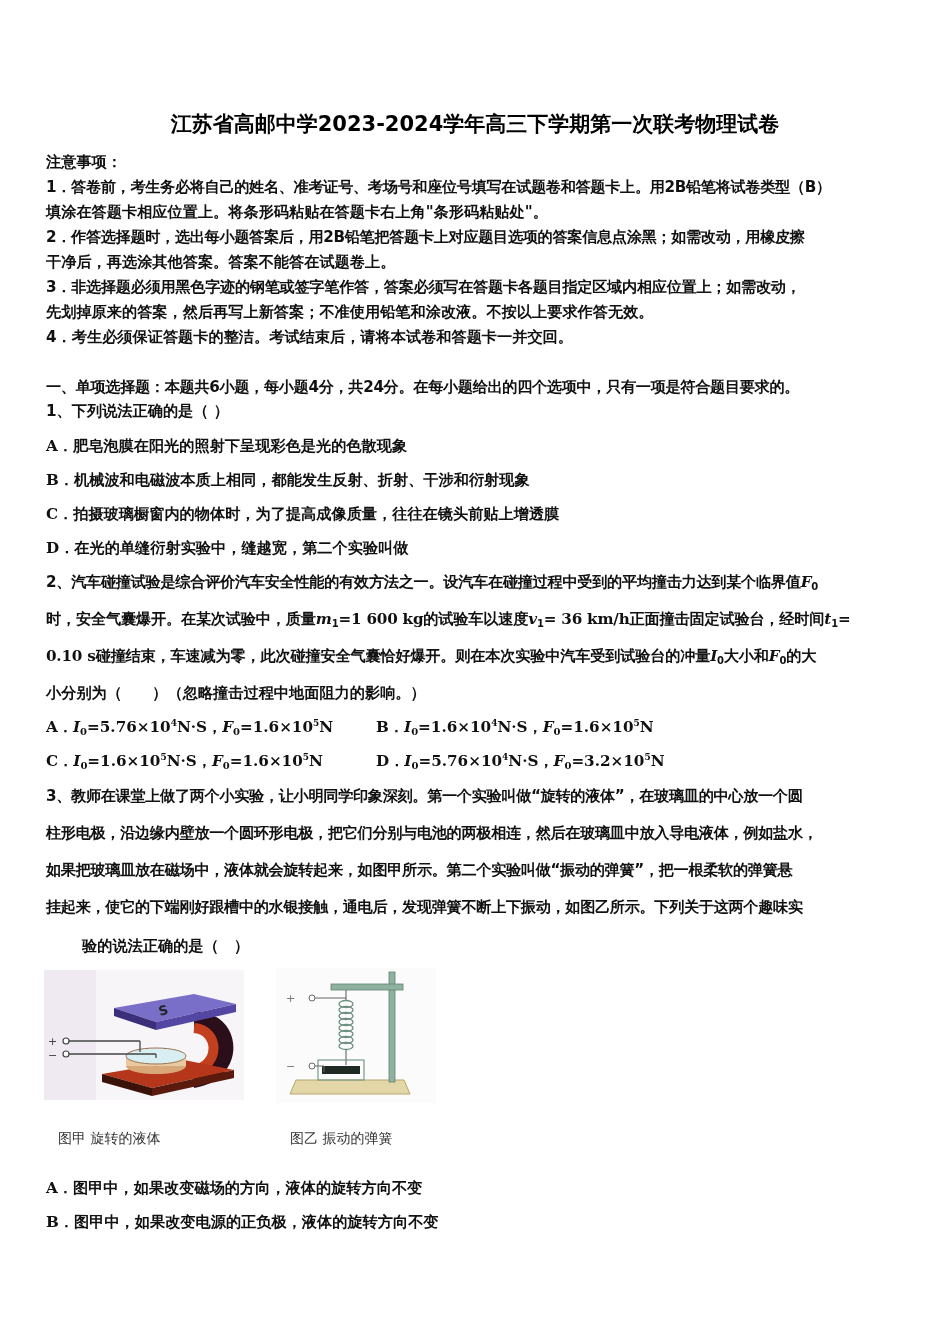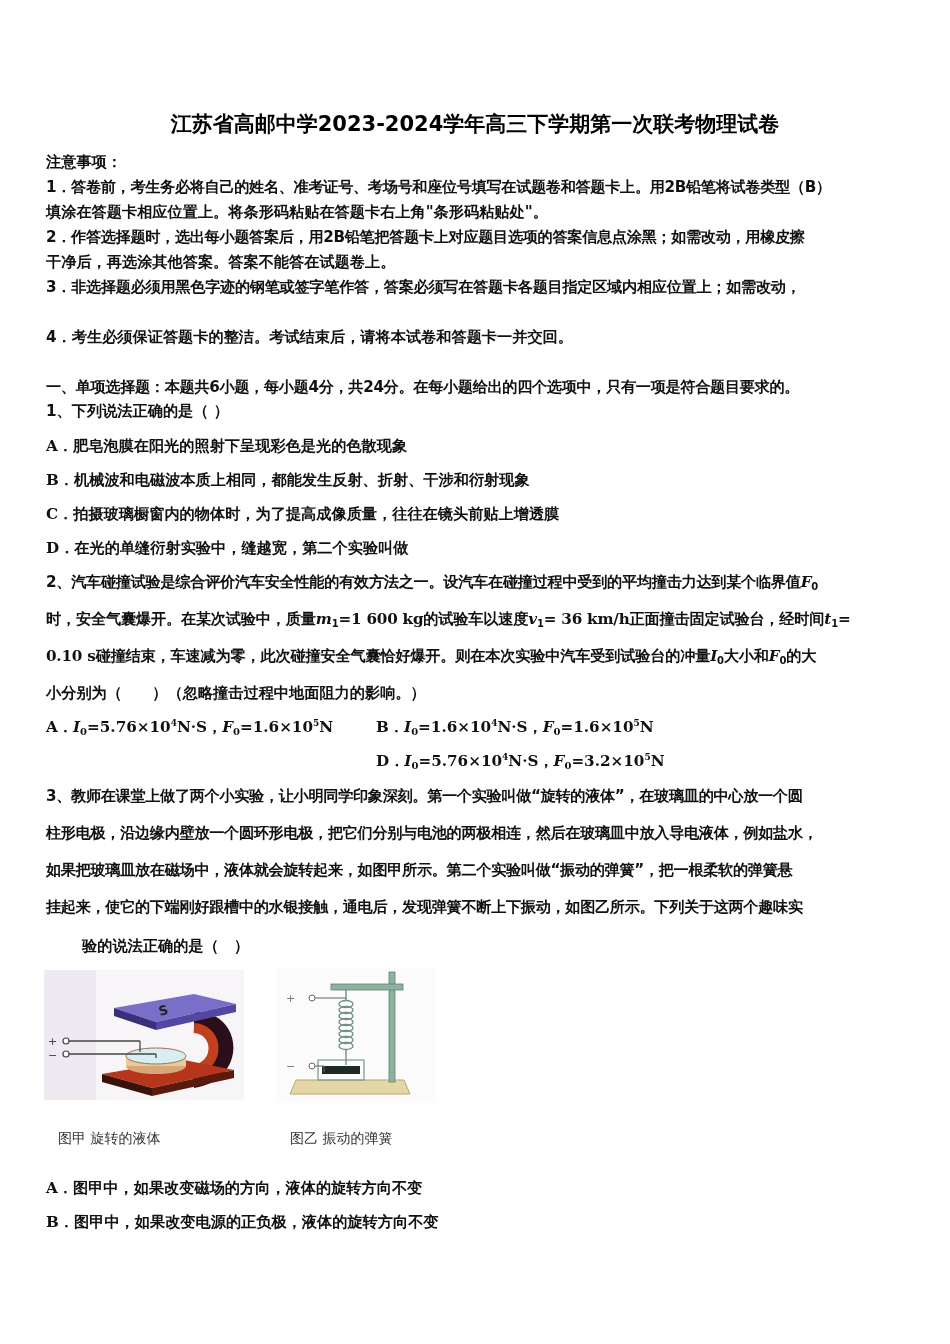--- a/index.html
+++ b/index.html
@@ -26,20 +26,21 @@
 <div class="page">
 
   <div class="title">江苏省高邮中学2023-2024学年高三下学期第一次联考物理试卷</div>
 
   <div class="line sans b" style="top:152px;">注意事项：</div>
   <div class="line sans b" style="top:177px; letter-spacing:-0.35px;">1．答卷前，考生务必将自己的姓名、准考证号、考场号和座位号填写在试题卷和答题卡上。用2B铅笔将试卷类型（B）</div>
   <div class="line sans b" style="top:202px;">填涂在答题卡相应位置上。将条形码粘贴在答题卡右上角"条形码粘贴处"。</div>
   <div class="line sans b" style="top:227px; letter-spacing:-0.35px;">2．作答选择题时，选出每小题答案后，用2B铅笔把答题卡上对应题目选项的答案信息点涂黑；如需改动，用橡皮擦</div>
   <div class="line sans b" style="top:252px;">干净后，再选涂其他答案。答案不能答在试题卷上。</div>
   <div class="line sans b" style="top:277px; letter-spacing:-0.3px;">3．非选择题必须用黑色字迹的钢笔或签字笔作答，答案必须写在答题卡各题目指定区域内相应位置上；如需改动，</div>
+  <div class="line sans b" style="top:302px;">先划掉原来的答案，然后再写上新答案；不准使用铅笔和涂改液。不按以上要求作答无效。</div>
   <div class="line sans b" style="top:327px;">4．考生必须保证答题卡的整洁。考试结束后，请将本试卷和答题卡一并交回。</div>
 
   <div class="line sans b" style="top:377px; letter-spacing:-0.35px;">一、单项选择题：本题共6小题，每小题4分，共24分。在每小题给出的四个选项中，只有一项是符合题目要求的。</div>
 
   <div class="line sans b" style="top:401px;">1、下列说法正确的是（ ）</div>
   <div class="line" style="top:436px;">
     <span class="opt-label">A．</span><span class="b">肥皂泡膜在阳光的照射下呈现彩色是光的色散现象</span>
   </div>
   <div class="line" style="top:470px;">
     <span class="opt-label">B．</span><span class="b">机械波和电磁波本质上相同，都能发生反射、折射、干涉和衍射现象</span>
@@ -60,20 +61,23 @@
   <div class="line sans b" style="top:646px; letter-spacing:-0.2px;">
     <span style="font-family:'DejaVu Serif',serif;">0.10 s</span><span>碰撞结束，车速减为零，此次碰撞安全气囊恰好爆开。则在本次实验中汽车受到试验台的冲量</span><i class="v" style="font-family:'DejaVu Serif',serif;">I</i><sub>0</sub><span>大小和</span><i class="v" style="font-family:'DejaVu Serif',serif;">F</i><sub>0</sub><span>的大</span>
   </div>
   <div class="line sans b" style="top:683px;">小分别为（　　）（忽略撞击过程中地面阻力的影响。）</div>
 
   <div class="line b" style="top:717px;">
     <span>A．</span><i class="v">I</i><sub>0</sub><span>=5.76×10</span><sup>4</sup><span>N·S，</span><i class="v">F</i><sub>0</sub><span>=1.6×10</span><sup>5</sup><span>N</span>
   </div>
   <div class="line b" style="top:717px; left:376px;">
     <span>B．</span><i class="v">I</i><sub>0</sub><span>=1.6×10</span><sup>4</sup><span>N·S，</span><i class="v">F</i><sub>0</sub><span>=1.6×10</span><sup>5</sup><span>N</span>
+  </div>
+  <div class="line b" style="top:751px;">
+    <span>C．</span><i class="v">I</i><sub>0</sub><span>=1.6×10</span><sup>5</sup><span>N·S，</span><i class="v">F</i><sub>0</sub><span>=1.6×10</span><sup>5</sup><span>N</span>
   </div>
   <div class="line b" style="top:751px; left:376px;">
     <span>D．</span><i class="v">I</i><sub>0</sub><span>=5.76×10</span><sup>4</sup><span>N·S，</span><i class="v">F</i><sub>0</sub><span>=3.2×10</span><sup>5</sup><span>N</span>
   </div>
 
   <div class="line sans b" style="top:786px; letter-spacing:-0.35px;text-align:center;">3、教师在课堂上做了两个小实验，让小明同学印象深刻。第一个实验叫做“旋转的液体”，在玻璃皿的中心放一个圆</div>
   <div class="line sans b" style="top:823px; letter-spacing:-0.35px;">柱形电极，沿边缘内壁放一个圆环形电极，把它们分别与电池的两极相连，然后在玻璃皿中放入导电液体，例如盐水，</div>
   <div class="line sans b" style="top:860px; letter-spacing:-0.35px;">如果把玻璃皿放在磁场中，液体就会旋转起来，如图甲所示。第二个实验叫做“振动的弹簧”，把一根柔软的弹簧悬</div>
   <div class="line sans b" style="top:897px; letter-spacing:-0.35px;">挂起来，使它的下端刚好跟槽中的水银接触，通电后，发现弹簧不断上下振动，如图乙所示。下列关于这两个趣味实</div>
   <div class="line sans b" style="top:936px;padding-left:36px;">验的说法正确的是（　）</div>

